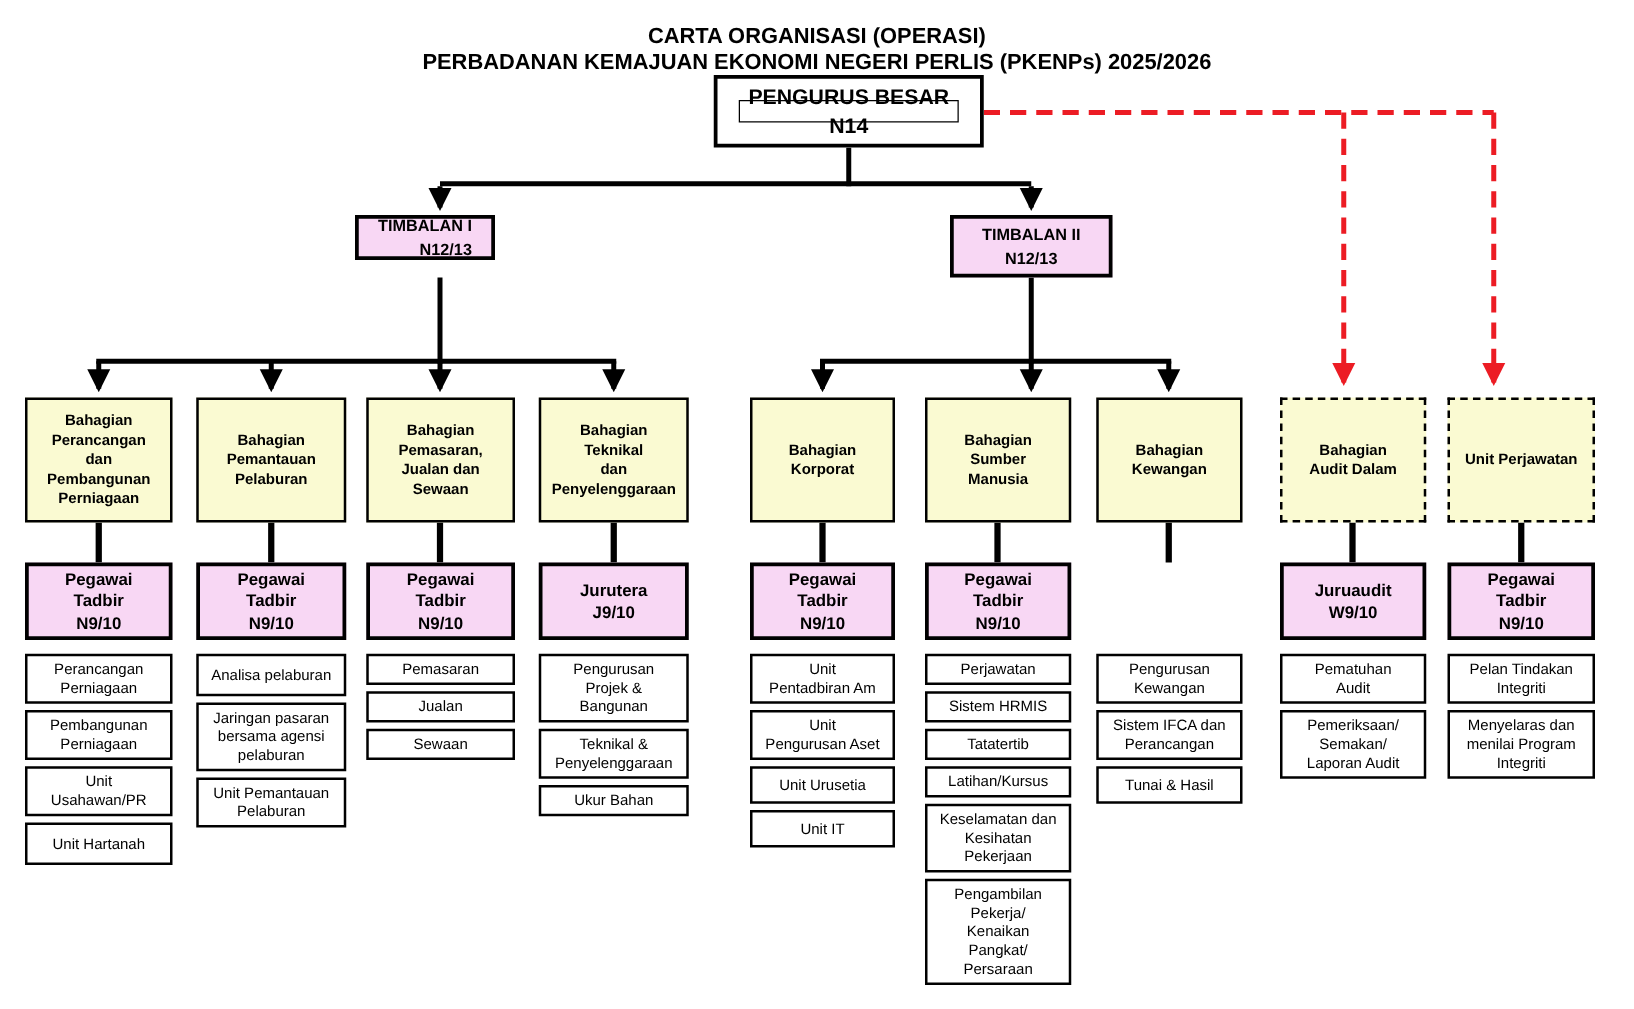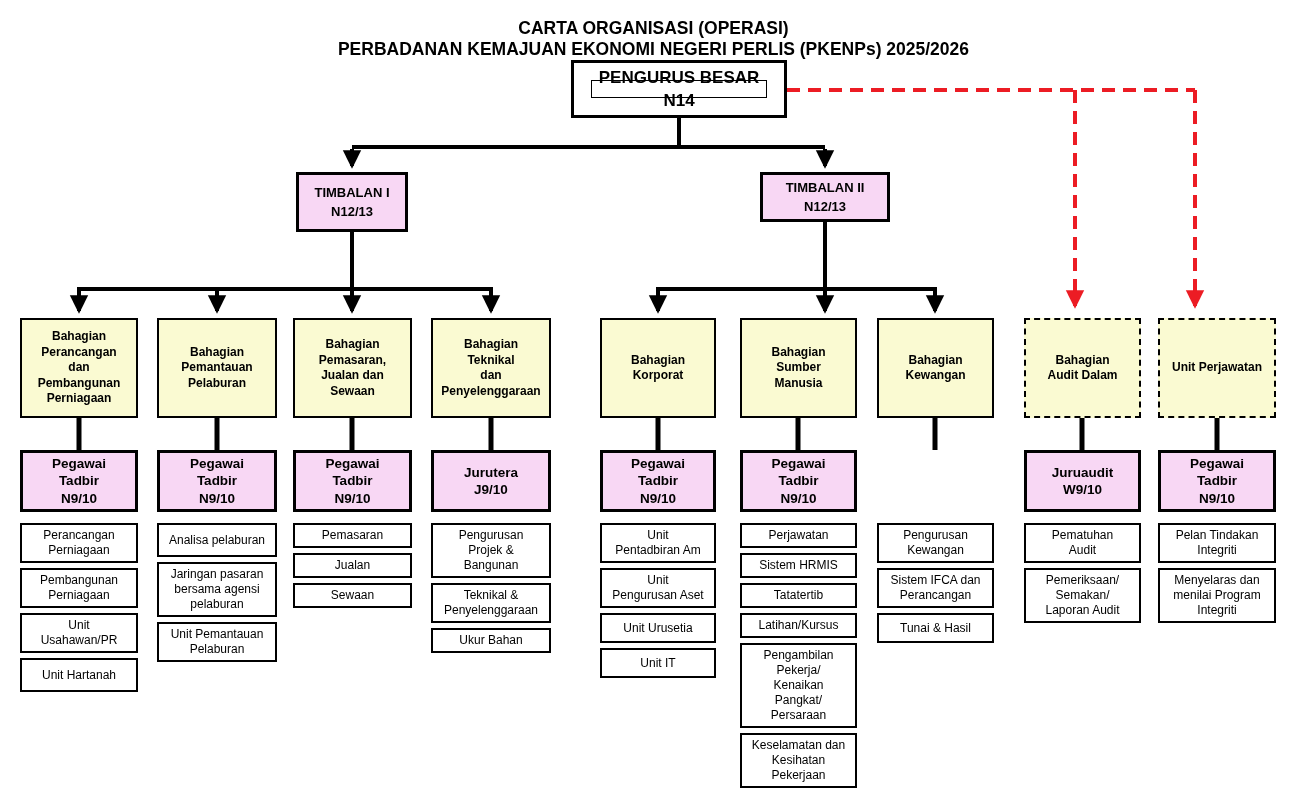--- a/index.html
+++ b/index.html
@@ -130,21 +130,21 @@
       <path d="M1075 90 V306" marker-end="url(#arrR)"></path>
       <path d="M1195 90 V306" marker-end="url(#arrR)"></path>
     </g>
   </svg>
 
   <div class="top-box-outer">
     <div class="top-box-inner">PENGURUS BESAR
 N14</div>
   </div>
 
-  <div class="box deputy" style="left:296px;top:172px;width:112px;height:60px;">TIMBALAN I
+  <div class="box deputy" style="left:284px;top:172px;width:112px;height:36px;text-align:right;">TIMBALAN I
 N12/13</div>
   <div class="box deputy" style="left:760px;top:172px;width:130px;height:50px;">TIMBALAN II
 N12/13</div>
 
   <div class="column col-1" style="left:20px;width:118px;">
     <div class="division">Bahagian
 Perancangan
 dan
 Pembangunan
 Perniagaan</div>
@@ -232,28 +232,28 @@
 Sumber
 Manusia</div>
     <div class="officer">Pegawai
 Tadbir
 N9/10</div>
     <div class="units">
       <div class="unit">Perjawatan</div>
       <div class="unit">Sistem HRMIS</div>
       <div class="unit">Tatatertib</div>
       <div class="unit">Latihan/Kursus</div>
+      <div class="unit">Keselamatan dan
+Kesihatan
+Pekerjaan</div>
       <div class="unit">Pengambilan
 Pekerja/
 Kenaikan
 Pangkat/
 Persaraan</div>
-      <div class="unit">Keselamatan dan
-Kesihatan
-Pekerjaan</div>
     </div>
   </div>
 
   <div class="column col-7" style="left:877px;width:117px;">
     <div class="division">Bahagian
 Kewangan</div>
     <div class="units">
       <div class="unit">Pengurusan
 Kewangan</div>
       <div class="unit">Sistem IFCA dan

